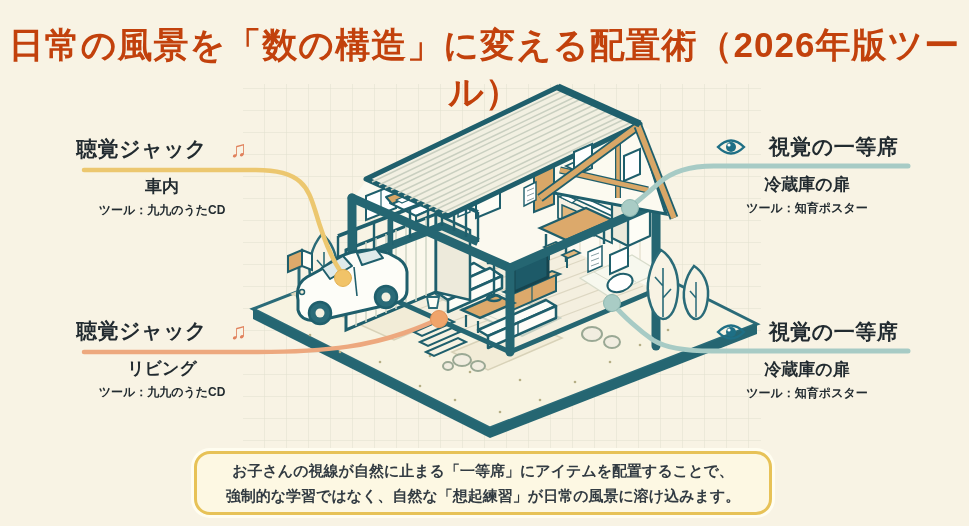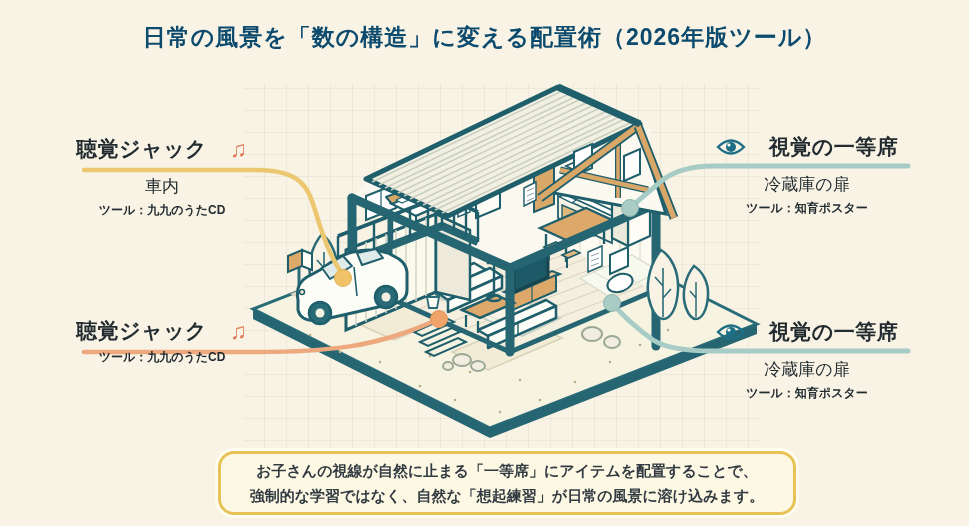--- a/index.html
+++ b/index.html
@@ -2,37 +2,37 @@
 <html><head>
 <meta charset="utf-8">
 <style>
   html,body{margin:0;padding:0;}
   body{width:969px;height:526px;overflow:hidden;
        font-family:"Liberation Sans","DejaVu Sans",sans-serif;}
   #canvas{position:relative;width:969px;height:526px;background:#f8f3e4;}
   #scene{position:absolute;left:0;top:0;z-index:1;}
   .txt{position:absolute;z-index:3;}
   #page-title{left:0;top:22px;width:969px;text-align:center;
-      font-size:23px;font-weight:700;color:#0c4a6e;letter-spacing:1px;}
+      font-size:35px;font-weight:700;color:#c2410c;letter-spacing:1px;}
   .ann{position:absolute;z-index:3;text-align:center;color:#222b30;}
   .ann-head{display:flex;align-items:center;justify-content:center;gap:23px;
       font-size:21px;font-weight:700;letter-spacing:0.5px;line-height:28px;}
   .note-glyph{font-size:23px;color:#e0815c;line-height:1;font-weight:400;}
   .eye-ic{display:inline-block;vertical-align:middle;}
-  .loc{margin-top:12px;font-size:17px;font-weight:400;}
+  .loc{margin-top:12px;font-size:17px;font-weight:700;}
   .tool{margin-top:4px;font-size:12px;font-weight:700;}
   #ann-audio-top{left:58px;top:135px;width:208px;}
   #ann-audio-bottom{left:58px;top:317px;width:208px;}
   #ann-visual-top{left:696px;top:133px;width:222px;}
   #ann-visual-bottom{left:696px;top:318px;width:222px;}
   #note-box{left:194px;top:451px;width:578px;height:64px;box-sizing:border-box;
       background:#fdf8e3;border:3px solid #e7c257;border-radius:16px;
       box-shadow:0 0 0 3px #fffdf0;
       display:flex;flex-direction:column;justify-content:center;align-items:center;
-      font-size:15px;font-weight:700;color:#323b42;line-height:25px;z-index:3;margin-left:24px;}
+      font-size:15px;font-weight:700;color:#323b42;line-height:25px;z-index:3;}
 </style>
 </head>
 <body>
 
 <div id="canvas">
 
 <svg id="scene" width="969" height="526" viewBox="0 0 969 526">
   <defs>
     <pattern id="grid" width="22" height="22" patternUnits="userSpaceOnUse">
       <path d="M22 0 H0 V22" fill="none" stroke="#dfe0cd" stroke-width="1"></path>
@@ -358,20 +358,21 @@
   </div>
   <div class="loc">車内</div>
   <div class="tool">ツール：九九のうたCD</div>
 </div>
 
 <div class="ann" id="ann-audio-bottom">
   <div class="ann-head">
     <span>聴覚ジャック</span>
     <span class="note-glyph">♫</span>
   </div>
+  <div class="loc">リビング</div>
   <div class="tool">ツール：九九のうたCD</div>
 </div>
 
 <div class="ann" id="ann-visual-top">
   <div class="ann-head">
     <svg class="eye-ic" width="30" height="20" viewBox="0 0 30 20">
       <path d="M2,10 Q15,-3 28,10 Q15,23 2,10 Z" fill="none" stroke="#1e6f85" stroke-width="2.4"></path>
       <circle cx="15" cy="10" r="5" fill="#1e6f85"></circle>
           <circle cx="13" cy="8" r="1.6" fill="#ffffff"></circle>
     </svg>

